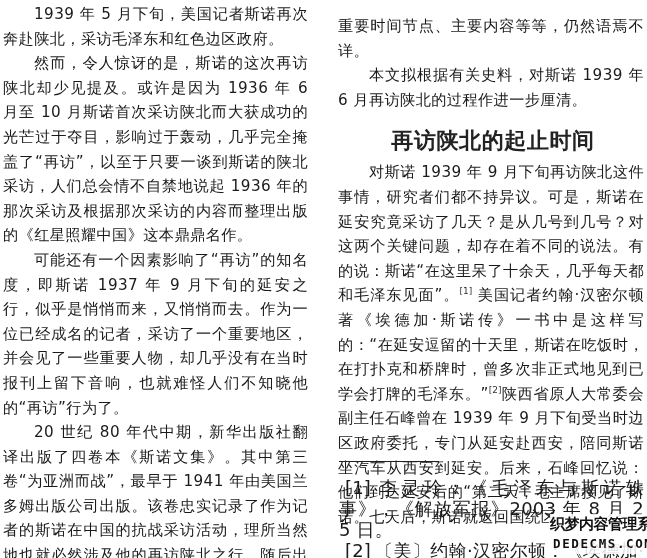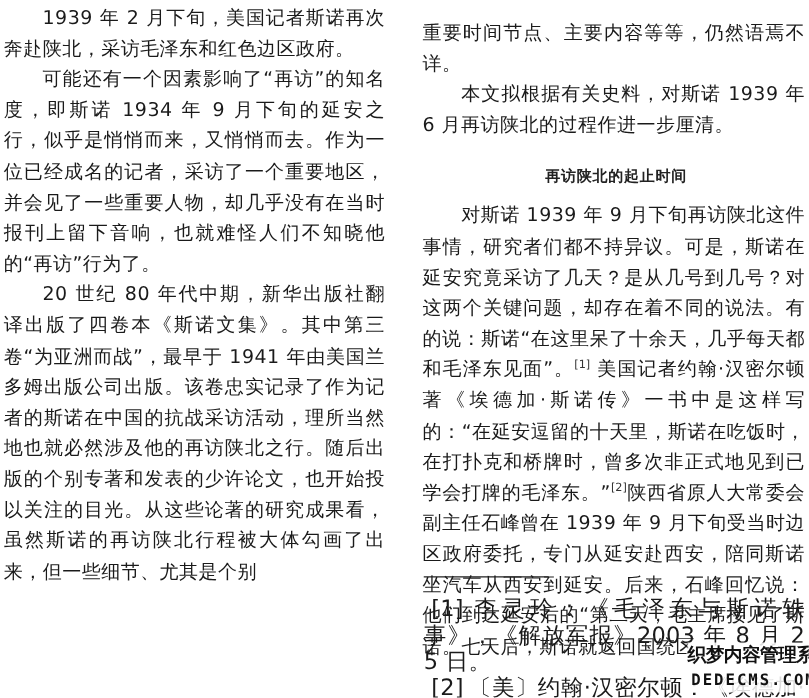--- a/index.html
+++ b/index.html
@@ -14,21 +14,21 @@
   .para {
     margin: 0; font-size: 15.2px; line-height: 24.6px;
     text-align: justify; text-justify: inter-character;
     letter-spacing: 0.4px; word-break: break-all;
   }
   .indent { text-indent: 31px; }
   .col-left .para:first-child { margin-top: 2px; }
   .col-right .para:first-child { margin-top: 14px; }
   .heading {
     margin: 17px 0 7px 0; text-align: center;
-    font-size: 12px; line-height: 24px; letter-spacing: 0.6px; color: #222;
+    font-size: 22px; line-height: 24px; letter-spacing: 0.6px; color: #222;
     padding-left: 4px;
   }
   sup.ref { font-size: 9px; vertical-align: 6px; line-height: 0; letter-spacing: 0; color: #333; }
   .rule-wrap { position: absolute; left: 339px; top: 461px; width: 100px; height: 1px; background: #222; }
   .footnotes { position: absolute; left: 339px; top: 477px; width: 305px; }
   .fn {
     margin: 0; font-size: 18px; line-height: 21px; letter-spacing: 0.2px;
     text-align: justify; word-break: break-all;
   }
   .fn .num { padding-left: 6px; margin-right: 4px; }
@@ -45,22 +45,23 @@
   .wm-line2 {
     position: absolute; left: 3px; top: 22px; font-size: 12.5px; font-weight: bold;
     color: #111; letter-spacing: 1.6px; white-space: nowrap;
     font-family: "DejaVu Sans Mono", monospace;
   }
 </style>
 </head>
 <body>
 
 <div class="col col-left">
-  <p class="para indent">1939 年 2 月下旬，美国记者斯诺再次奔赴陕北，采访毛泽东和红色边区政府。</p>
-  <p class="para indent">可能还有一个因素影响了“再访”的知名度，即斯诺 1934 年 9 月下旬的延安之行，似乎是悄悄而来，又悄悄而去。作为一位已经成名的记者，采访了一个重要地区，并会见了一些重要人物，却几乎没有在当时报刊上留下音响，也就难怪人们不知晓他的“再访”行为了。</p>
+  <p class="para indent">1939 年 5 月下旬，美国记者斯诺再次奔赴陕北，采访毛泽东和红色边区政府。</p>
+  <p class="para indent">然而，令人惊讶的是，斯诺的这次再访陕北却少见提及。或许是因为 1936 年 6 月至 10 月斯诺首次采访陕北而大获成功的光芒过于夺目，影响过于轰动，几乎完全掩盖了“再访”，以至于只要一谈到斯诺的陕北采访，人们总会情不自禁地说起 1936 年的那次采访及根据那次采访的内容而整理出版的《红星照耀中国》这本鼎鼎名作。</p>
+  <p class="para indent">可能还有一个因素影响了“再访”的知名度，即斯诺 1937 年 9 月下旬的延安之行，似乎是悄悄而来，又悄悄而去。作为一位已经成名的记者，采访了一个重要地区，并会见了一些重要人物，却几乎没有在当时报刊上留下音响，也就难怪人们不知晓他的“再访”行为了。</p>
   <p class="para indent">20 世纪 80 年代中期，新华出版社翻译出版了四卷本《斯诺文集》。其中第三卷“为亚洲而战”，最早于 1941 年由美国兰多姆出版公司出版。该卷忠实记录了作为记者的斯诺在中国的抗战采访活动，理所当然地也就必然涉及他的再访陕北之行。随后出版的个别专著和发表的少许论文，也开始投以关注的目光。从这些论著的研究成果看，虽然斯诺的再访陕北行程被大体勾画了出来，但一些细节、尤其是个别</p>
 </div>
 
 <div class="col col-right">
   <p class="para">重要时间节点、主要内容等等，仍然语焉不详。</p>
   <p class="para indent">本文拟根据有关史料，对斯诺 1939 年 6 月再访陕北的过程作进一步厘清。</p>
   <h2 class="heading">再访陕北的起止时间</h2>
   <p class="para indent"><span>对斯诺 1939 年 9 月下旬再访陕北这件事情，研究者们都不持异议。可是，斯诺在延安究竟采访了几天？是从几号到几号？对这两个关键问题，却存在着不同的说法。有的说：斯诺“在这里呆了十余天，几乎每天都和毛泽东见面”。</span><sup class="ref">[1]</sup><span> 美国记者约翰·汉密尔顿著《埃德加·斯诺传》一书中是这样写的：“在延安逗留的十天里，斯诺在吃饭时，在打扑克和桥牌时，曾多次非正式地见到已学会打牌的毛泽东。”</span><sup class="ref">[2]</sup><span>陕西省原人大常委会副主任石峰曾在 1939 年 9 月下旬受当时边区政府委托，专门从延安赴西安，陪同斯诺坐汽车从西安到延安。后来，石峰回忆说：他们到达延安后的“第二天，毛主席接见了斯诺。七天后，斯诺就返回国统区，</span></p>
 </div>
 

